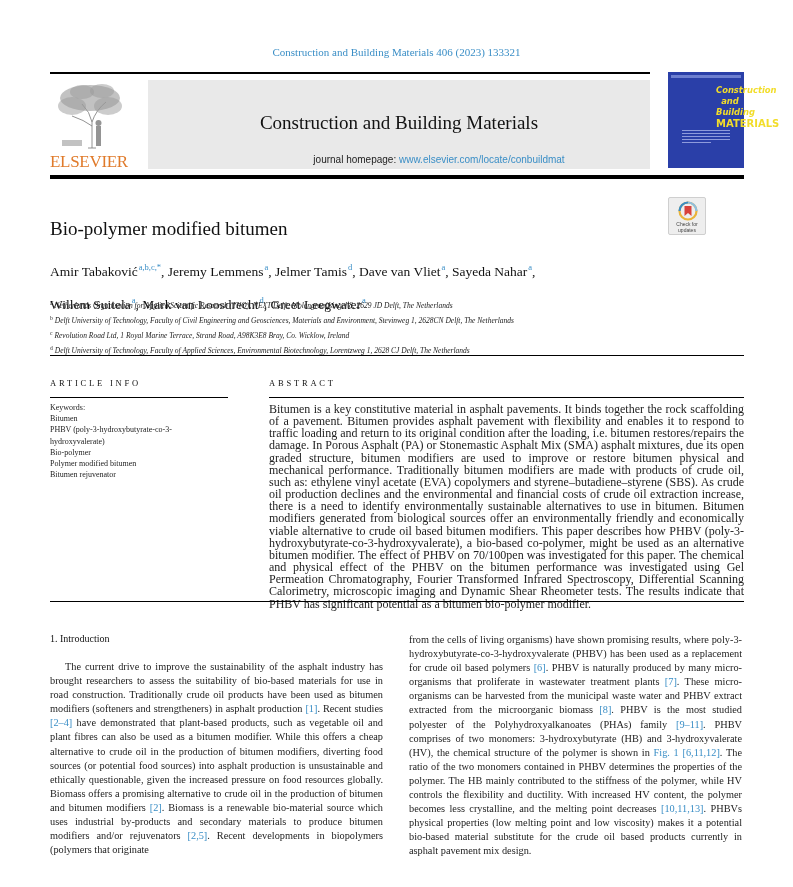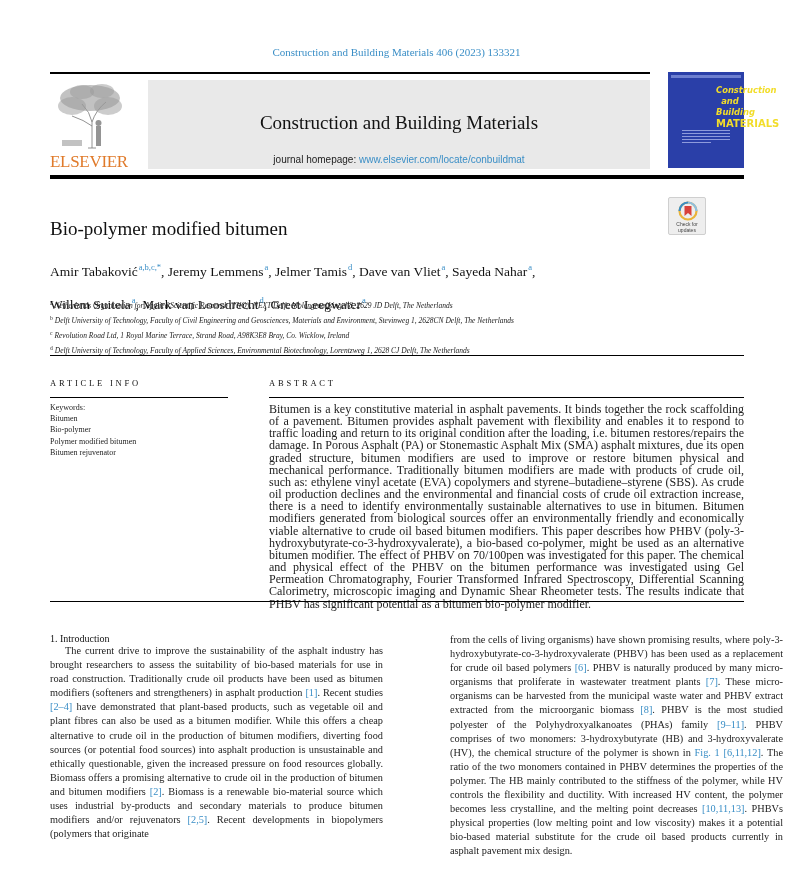--- a/index.html
+++ b/index.html
@@ -6,21 +6,21 @@
   html, body { width: 793px; height: 887px; background: #ffffff; overflow: hidden; }
   body { position: relative; font-family: "Liberation Serif", "DejaVu Serif", serif; color: #222; }
   a, .link { color: #3a8ec6; text-decoration: none; }
 
   .running-head { position: absolute; top: 46px; left: 0; width: 793px; text-align: center; font-size: 11px; color: #3a8ec6; font-family: "Liberation Serif", serif; }
 
   .rule-top { position: absolute; left: 50px; top: 72px; width: 600px; height: 1.5px; background: #000; }
   .masthead { position: absolute; left: 148px; top: 80px; width: 502px; height: 89px; background: #e9e9e9; }
   .mh-contents { position: absolute; top: 4px; width: 100%; text-align: center; font-size: 10px; color: #222; }
   .mh-title { position: absolute; top: 32px; width: 100%; text-align: center; font-size: 19px; color: #111; }
-  .mh-homepage { position: absolute; top: 74px; width: 100%; text-align: center; font-size: 10px; color: #222; font-family: "Liberation Sans", sans-serif; }
+  .mh-homepage { position: absolute; top: 74px; width: 100%; text-align: center; font-size: 10px; color: #222; font-family: "Liberation Sans", sans-serif; margin-left: 40px; }
 
   .elsevier-logo { position: absolute; left: 50px; top: 80px; width: 80px; height: 90px; }
   .elsevier-tree { position: absolute; left: 2px; top: 2px; width: 76px; height: 68px; }
   .elsevier-word { position: absolute; left: 0; top: 72px; width: 80px; font-size: 17px; color: #e07a2a; letter-spacing: -0.3px; font-family: "Liberation Serif", serif; }
 
   .cover { position: absolute; left: 668px; top: 72px; width: 76px; height: 96px; background: #2a3fa8; }
   .cover-topbar { position: absolute; top: 3px; left: 3px; right: 3px; height: 3px; background: #6d7fd0; }
   .cover-title { position: absolute; top: 13px; left: 0; width: 100%; text-align: center; color: #f2dd2a; font-family: "DejaVu Sans", sans-serif; font-style: italic; font-weight: bold; font-size: 8.4px; line-height: 11px; padding-left: 48px; }
   .cover-mat { font-style: normal; font-size: 10px; }
   .cover-fine { position: absolute; top: 58px; left: 14px; width: 48px; }
@@ -49,22 +49,22 @@
 
   .keywords { position: absolute; left: 50px; top: 402px; width: 165px; font-size: 8px; line-height: 11.2px; color: #222; }
   .keywords .kw-head { }
 
   .abstract-text { position: absolute; left: 269px; top: 403px; width: 475px; font-size: 12px; line-height: 12.15px; text-align: justify; color: #222; }
 
   .rule-bot { position: absolute; left: 50px; top: 601px; width: 694px; height: 1px; background: #000; }
 
   .intro-head { position: absolute; left: 50px; top: 633px; font-size: 10px; font-weight: normal; color: #111; }
   .col { position: absolute; width: 333px; font-size: 10.3px; line-height: 14.1px; text-align: justify; color: #222; hyphens: manual; }
-  .col-left { left: 50px; top: 644px; text-indent: 15px; }
-  .col-right { left: 409px; top: 633px; margin-left: 41px; }
+  .col-left { left: 50px; top: 660px; text-indent: 15px; }
+  .col-right { left: 409px; top: 633px; }
 </style>
 </head>
 <body>
 
 <div class="running-head">Construction and Building Materials 406 (2023) 133321</div>
 
 <div class="rule-top"></div>
 
 <div class="elsevier-logo">
   <svg class="elsevier-tree" viewBox="0 0 76 68">
@@ -147,20 +147,21 @@
 <div class="rule-mid"></div>
 
 <div class="sec-label info-label">ARTICLE INFO</div>
 <div class="sec-label abstract-label">ABSTRACT</div>
 <div class="rule-info"></div>
 <div class="rule-abs"></div>
 
 <div class="keywords">
   <div class="kw-head">Keywords:</div>
   <div>Bitumen</div>
+  <div>PHBV (poly-3-hydroxybutyrate-co-3-hydroxyvalerate)</div>
   <div>Bio-polymer</div>
   <div>Polymer modified bitumen</div>
   <div>Bitumen rejuvenator</div>
 </div>
 
 <div class="abstract-text">Bitumen is a key constitutive material in asphalt pavements. It binds together the rock scaffolding of a pavement. Bitumen provides asphalt pavement with flexibility and enables it to respond to traffic loading and return to its original condition after the loading, i.e. bitumen restores/repairs the damage. In Porous Asphalt (PA) or Stonemastic Asphalt Mix (SMA) asphalt mixtures, due its open graded structure, bitumen modifiers are used to improve or restore bitumen physical and mechanical performance. Traditionally bitumen modifiers are made with products of crude oil, such as: ethylene vinyl acetate (EVA) copolymers and styrene–butadiene–styrene (SBS). As crude oil production declines and the environmental and financial costs of crude oil extraction increase, there is a need to identify environmentally sustainable alternatives to use in bitumen. Bitumen modifiers generated from biological sources offer an environmentally friendly and economically viable alternative to crude oil based bitumen modifiers. This paper describes how PHBV (poly-3-hydroxybutyrate-co-3-hydroxyvalerate), a bio-based co-polymer, might be used as an alternative bitumen modifier. The effect of PHBV on 70/100pen was investigated for this paper. The chemical and physical effect of the PHBV on the bitumen performance was investigated using Gel Permeation Chromatography, Fourier Transformed Infrared Spectroscopy, Differential Scanning Calorimetry, microscopic imaging and Dynamic Shear Rheometer tests. The results indicate that PHBV has significant potential as a bitumen bio-polymer modifier.</div>
 
 <div class="rule-bot"></div>
 
 <div class="intro-head">1.  Introduction</div>

